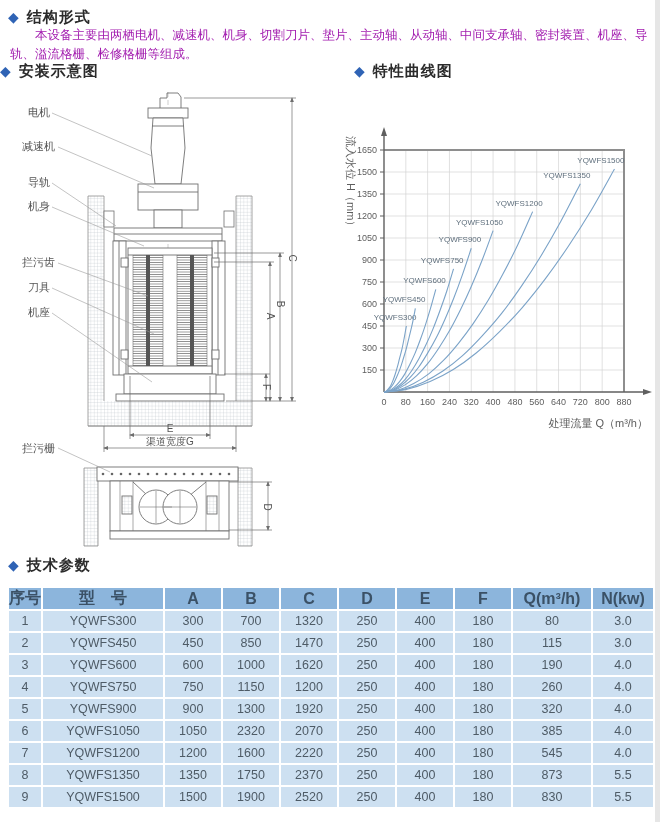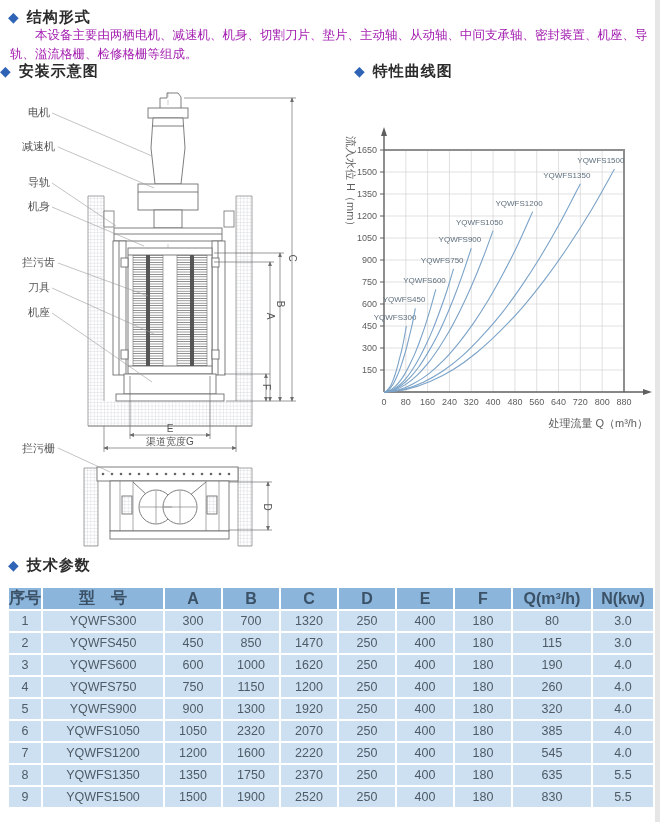--- a/index.html
+++ b/index.html
@@ -369,21 +369,21 @@
         </tr>
         <tr>
           <td>8</td>
           <td>YQWFS1350</td>
           <td>1350</td>
           <td>1750</td>
           <td>2370</td>
           <td>250</td>
           <td>400</td>
           <td>180</td>
-          <td>635</td>
+          <td>873</td>
           <td>5.5</td>
         </tr>
         <tr>
           <td>9</td>
           <td>YQWFS1500</td>
           <td>1500</td>
           <td>1900</td>
           <td>2520</td>
           <td>250</td>
           <td>400</td>

